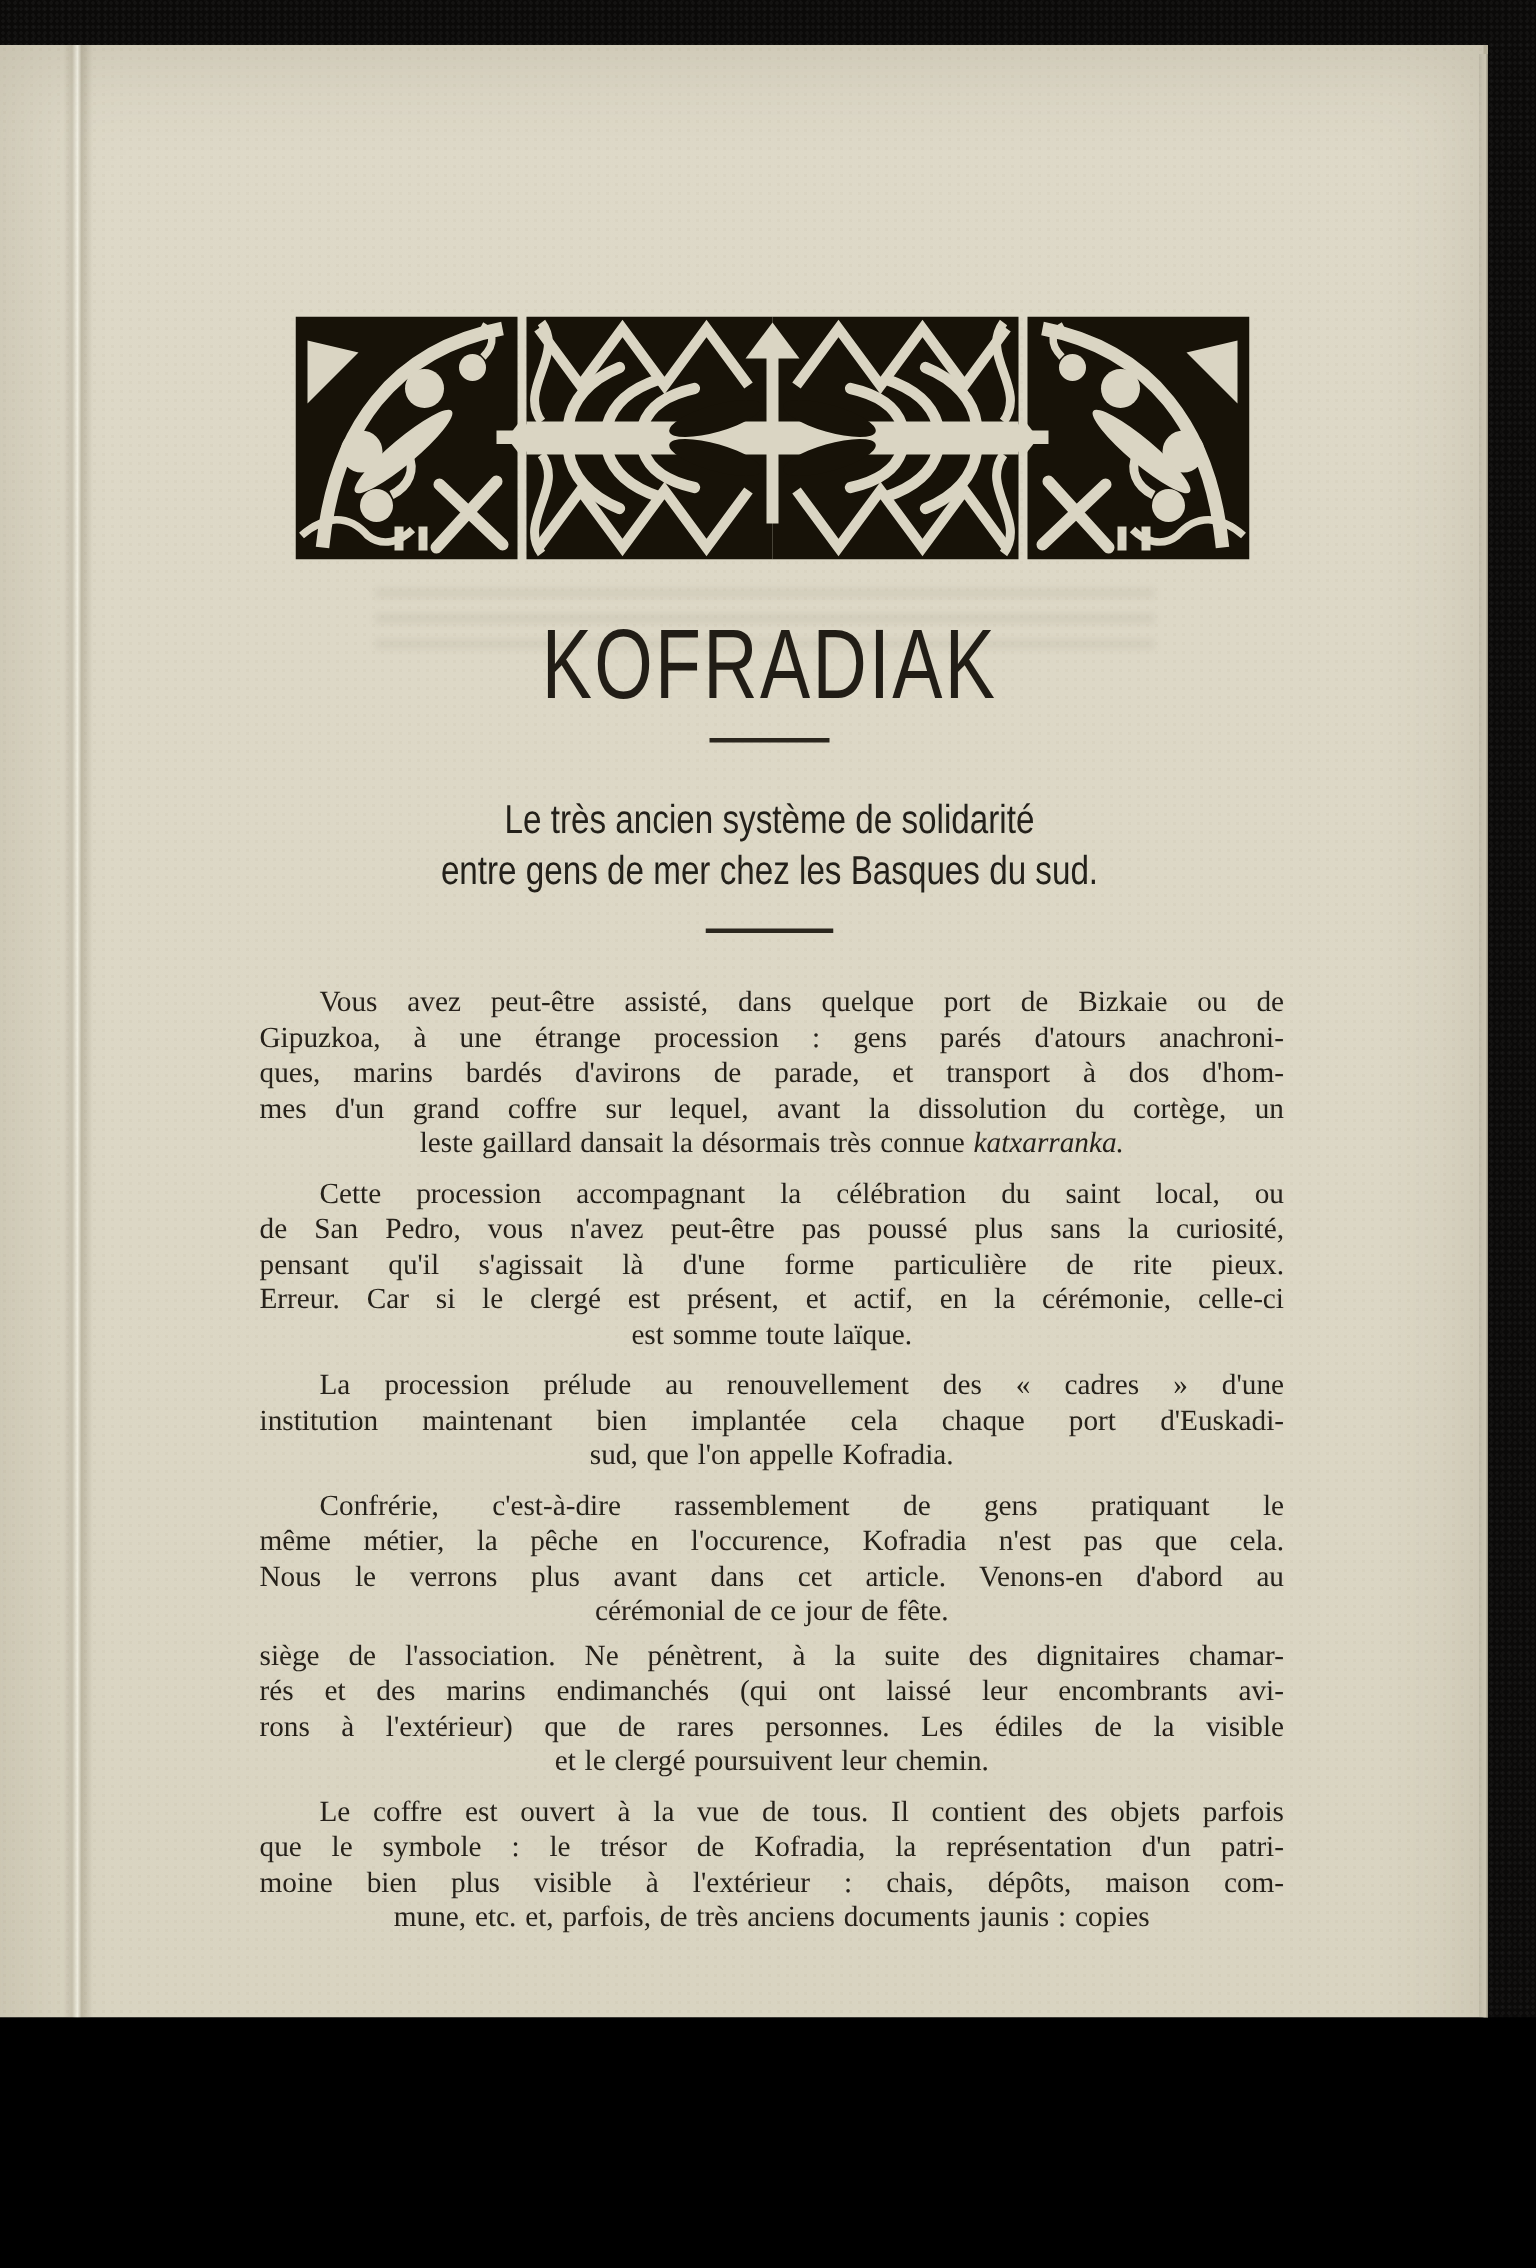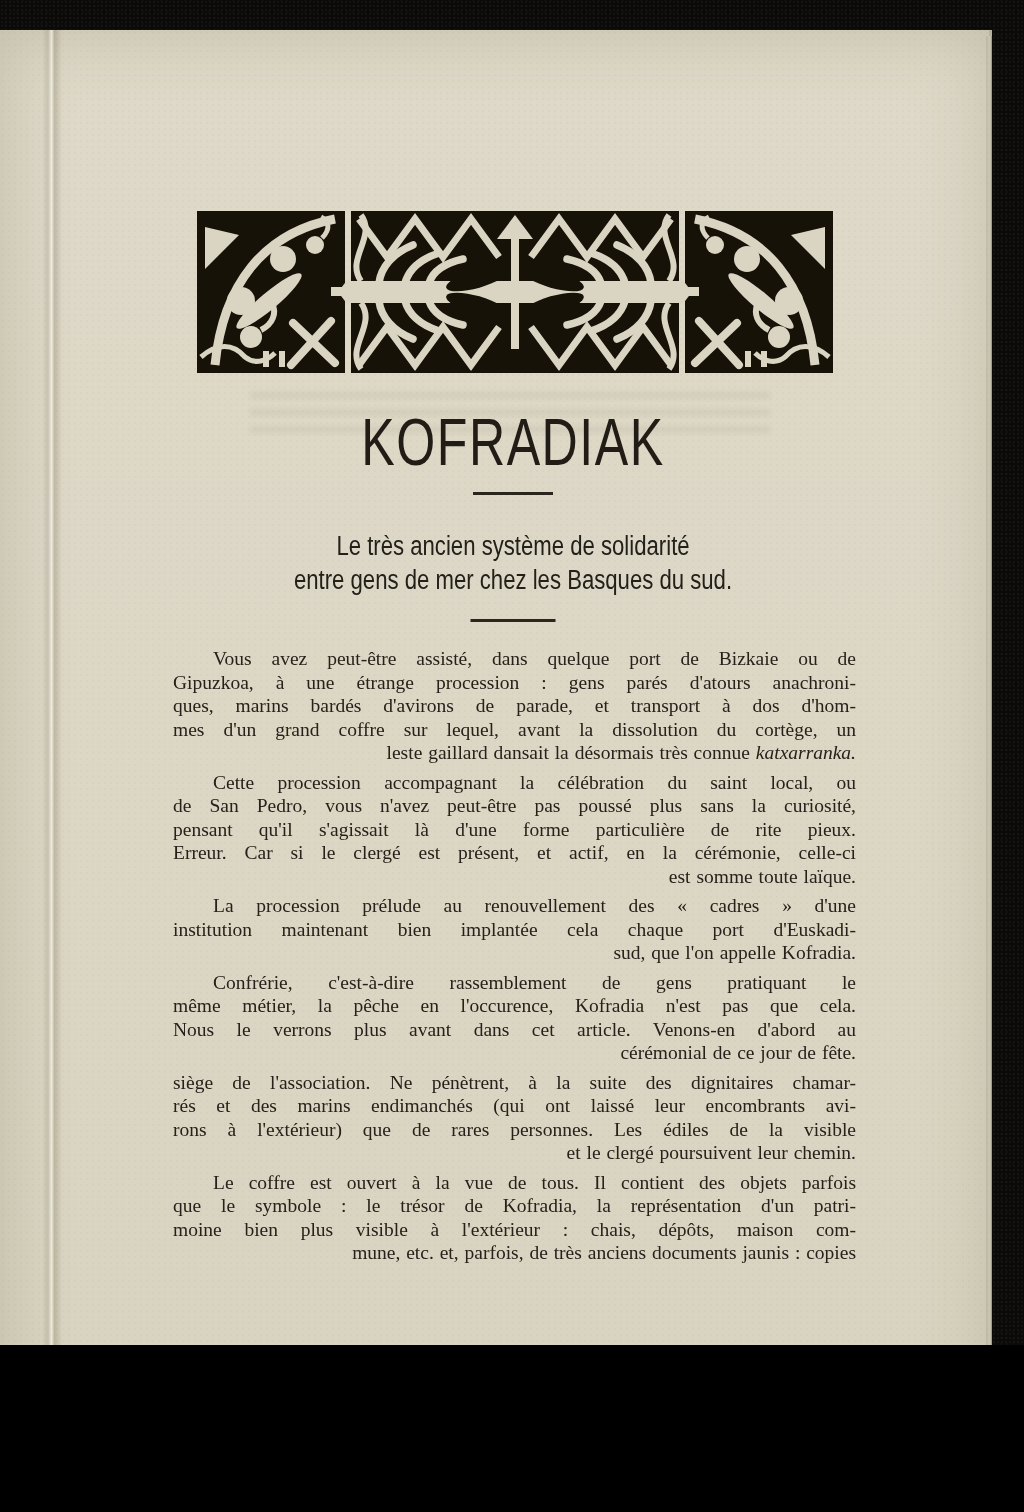--- a/index.html
+++ b/index.html
@@ -70,22 +70,22 @@
   .article{
     position:absolute; left:173px; top:617px; width:683px;
     font-size:19.5px; color:#26211a;
   }
   .para{ margin:0 0 6px 0; }
   .line{
     display:block; text-align:justify; height:23.5px; line-height:23.5px;
     overflow:hidden; word-spacing:1px;
   }
   .line::after{ content:""; display:inline-block; width:100%; height:0; }
-  .line.first{ text-indent:40px; }
-  .line.last{ text-align:right; }
+  .line.first{ text-indent:40px;margin-top:10px; }
+  .line.last{ text-align:center; }
   .line.last::after{ content:none; }
   .line em{ font-style:italic; }
 </style>
 </head>
 <body>
 
 <div class="photo">
   <div class="page">
 
     <div class="crease"></div>

